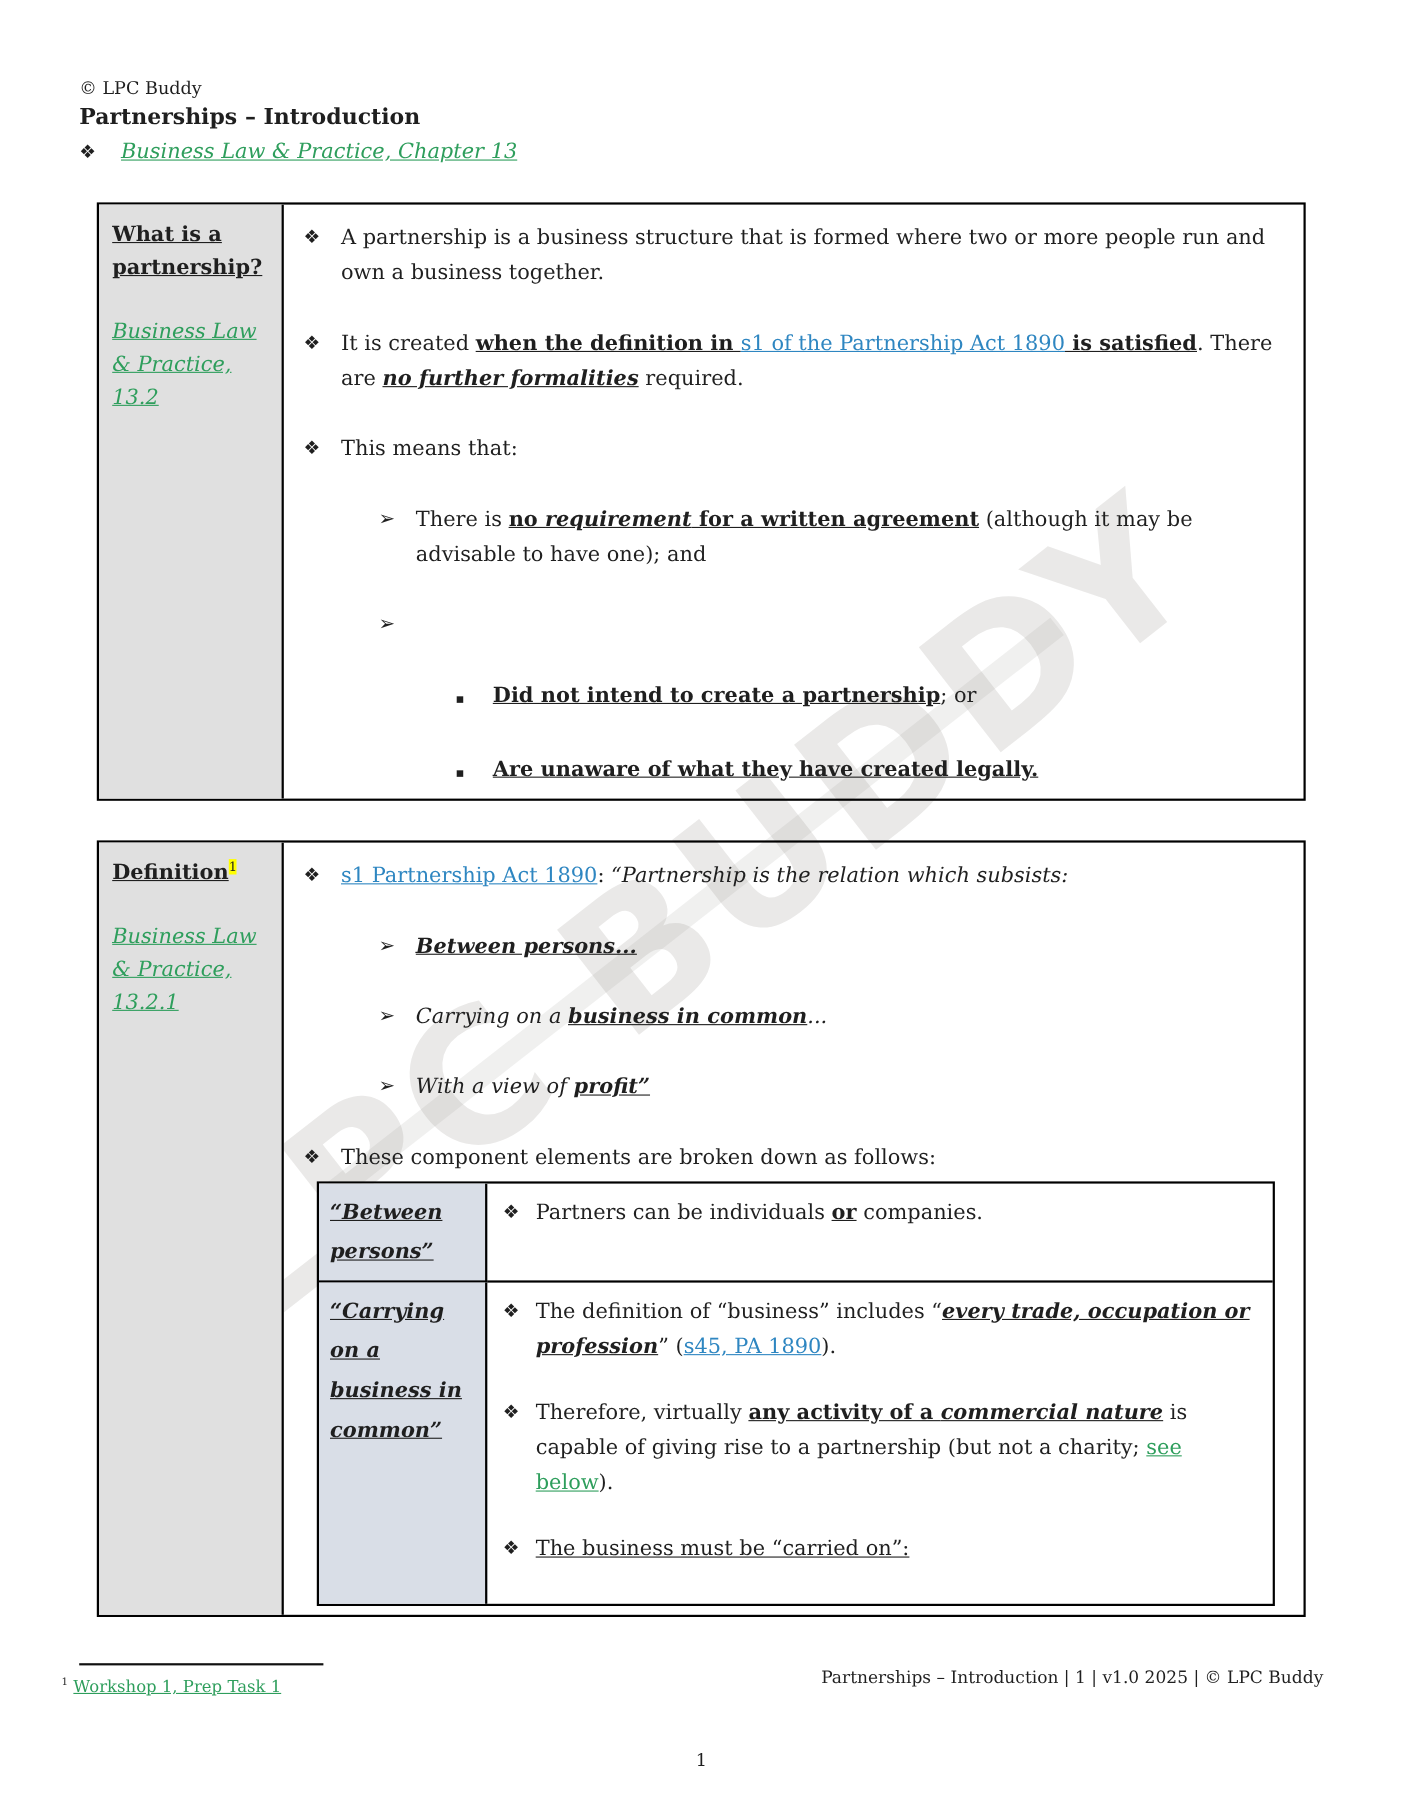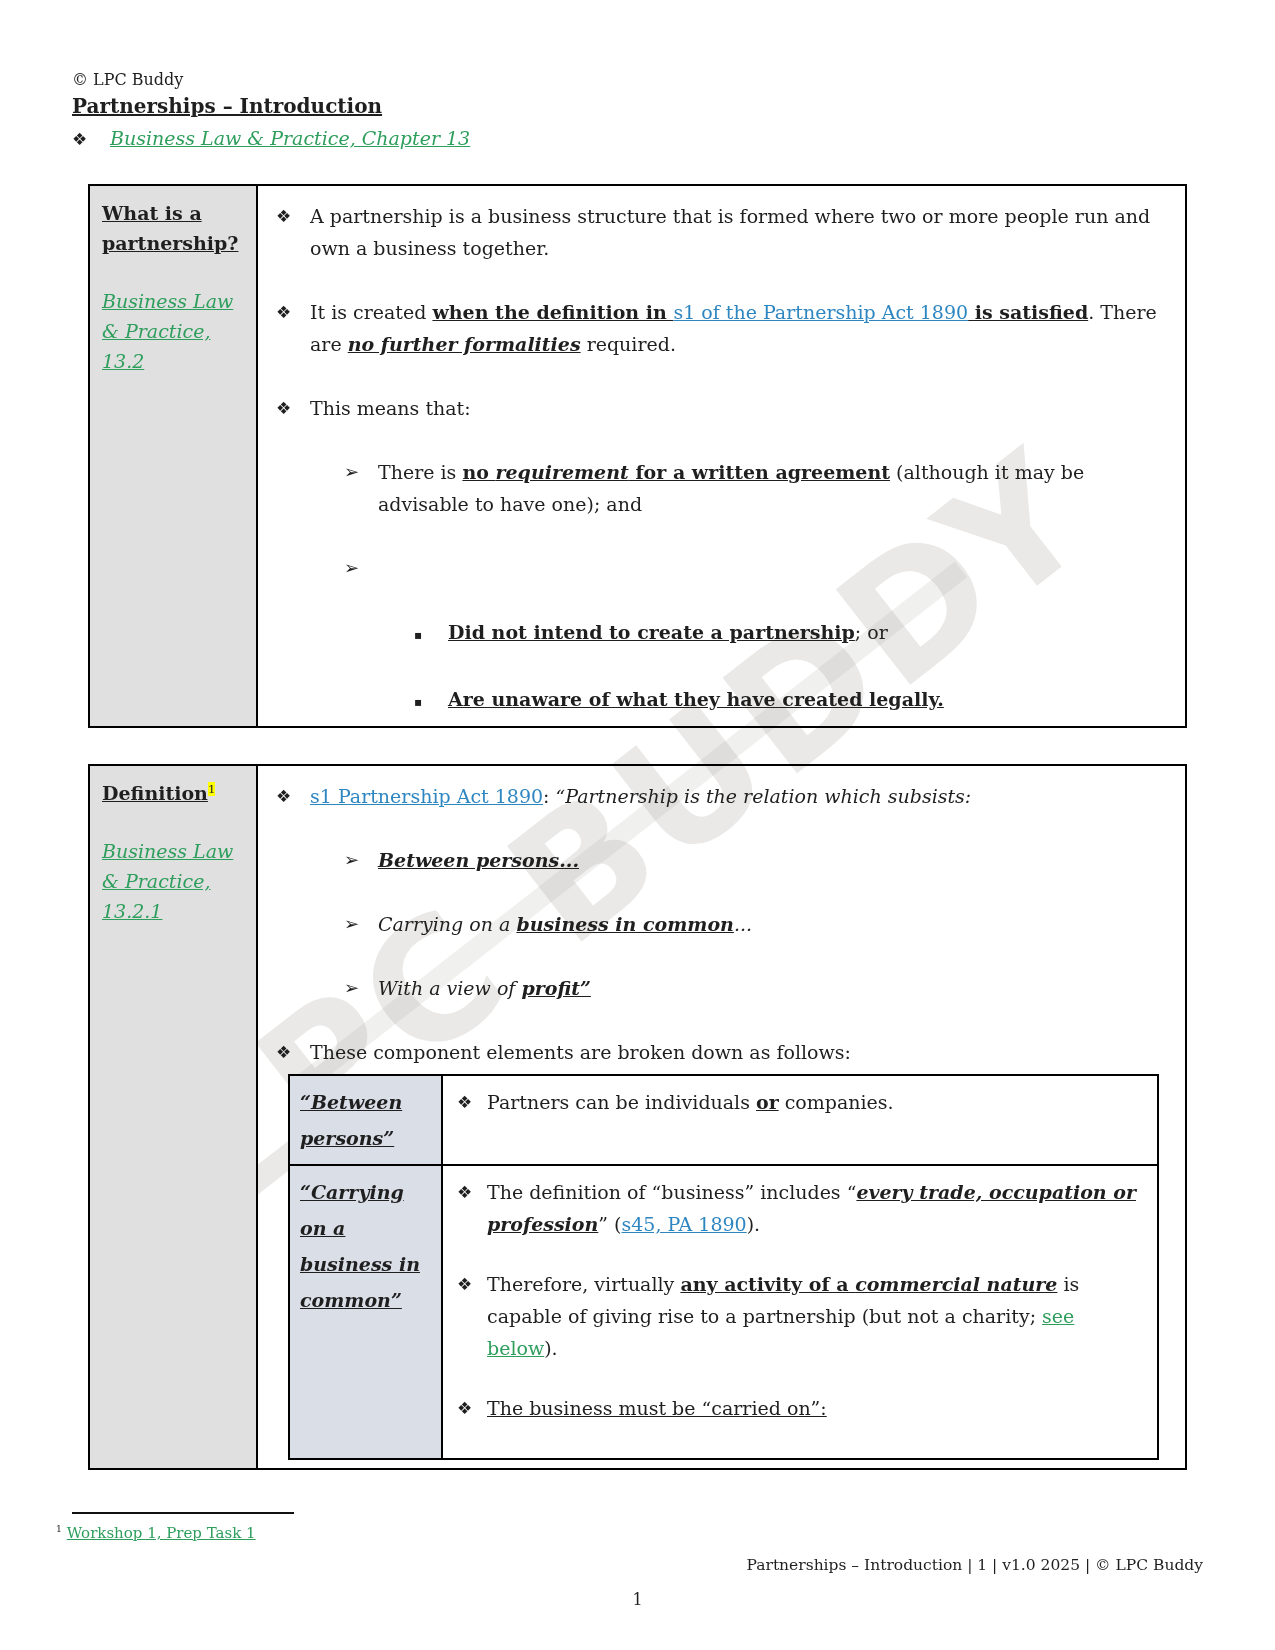--- a/index.html
+++ b/index.html
@@ -13,21 +13,21 @@
   .watermark{position:absolute;left:140px;top:470px;width:980px;height:720px;z-index:0;
              display:flex;align-items:center;justify-content:center;transform:rotate(-38deg);
              pointer-events:none;}
   .wm-text{font-family:"DejaVu Sans","Liberation Sans",sans-serif;font-weight:bold;
            font-size:166px;letter-spacing:6px;white-space:nowrap;color:rgba(150,147,141,0.20);}
   .wm-stroke{position:absolute;left:210px;top:818px;width:840px;height:20px;
              background:rgba(150,147,141,0.14);transform:rotate(-38deg);z-index:0;pointer-events:none;}
   
   .content{position:relative;z-index:1;padding:70px 72px 0;}
   .copyright{font-size:16px;margin:0 0 5px;}
-  .doc-title{font-size:20px;font-weight:bold;text-decoration:underline;margin:0 0 9px;}
+  .doc-title{font-size:20px;font-weight:bold;margin:0 0 9px;}
   .chapter-row{display:flex;align-items:baseline;margin:0 0 35px;font-size:19px;}
   .chapter-row .bullet{width:38px;}
   .glink{color:var(--green);font-style:italic;text-decoration:underline;cursor:pointer;}
   
   .otable{display:grid;grid-template-columns:168px 1fr;border:2px solid #000;margin:0 16px 36px;}
   .ohead{background:var(--header-bg);border-right:2px solid #000;padding:12px 12px;
          font-size:19px;line-height:30px;}
   .ohead-title{margin:0 0 28px;}
   .ohead-ref{display:block;}
   .obody{padding:14px 18px 8px;font-size:19px;line-height:32px;}
@@ -48,21 +48,21 @@
   .ntable{display:grid;grid-template-columns:153px 1fr;border:2px solid #000;margin:6px 8px 0 12px;}
   .ncell-l{background:var(--nested-header-bg);border-right:2px solid #000;padding:8px 10px;
            font-size:19px;line-height:36px;}
   .ncell-r{padding:10px 14px 6px;font-size:19px;line-height:32px;}
   .nb{border-bottom:2px solid #000;}
   .ncell-r .para{margin-bottom:28px;}
   .ncell-r .bullet{width:30px;}
   
   .footnote-rule{position:absolute;left:72px;top:1512px;width:222px;border-top:2px solid #111;z-index:1;}
   .footnote{position:absolute;left:56px;top:1524px;font-size:15px;z-index:1;}
-  .page-footer{position:absolute;left:72px;top:1556px;width:1131px;text-align:right;font-size:15.5px;z-index:1;}
+  .page-footer{position:absolute;left:72px;top:1516px;width:1131px;text-align:right;font-size:15.5px;z-index:1;}
   .page-number{position:absolute;left:0;top:1590px;width:1275px;text-align:center;font-size:16px;z-index:1;}
 </style>
 </head>
 <body>
 
 <div class="page">
 
   <div class="wm-stroke"></div>
   <div class="watermark">
     <div class="wm-text">LPC BUDDY</div>

